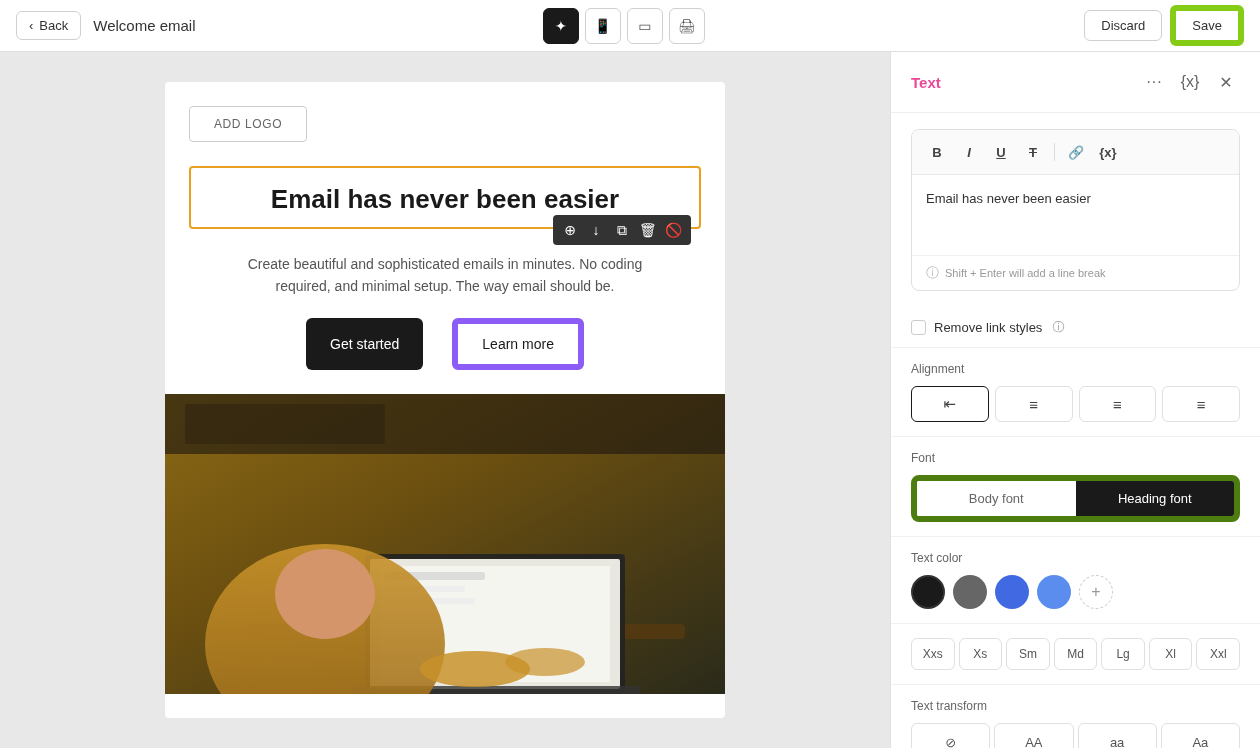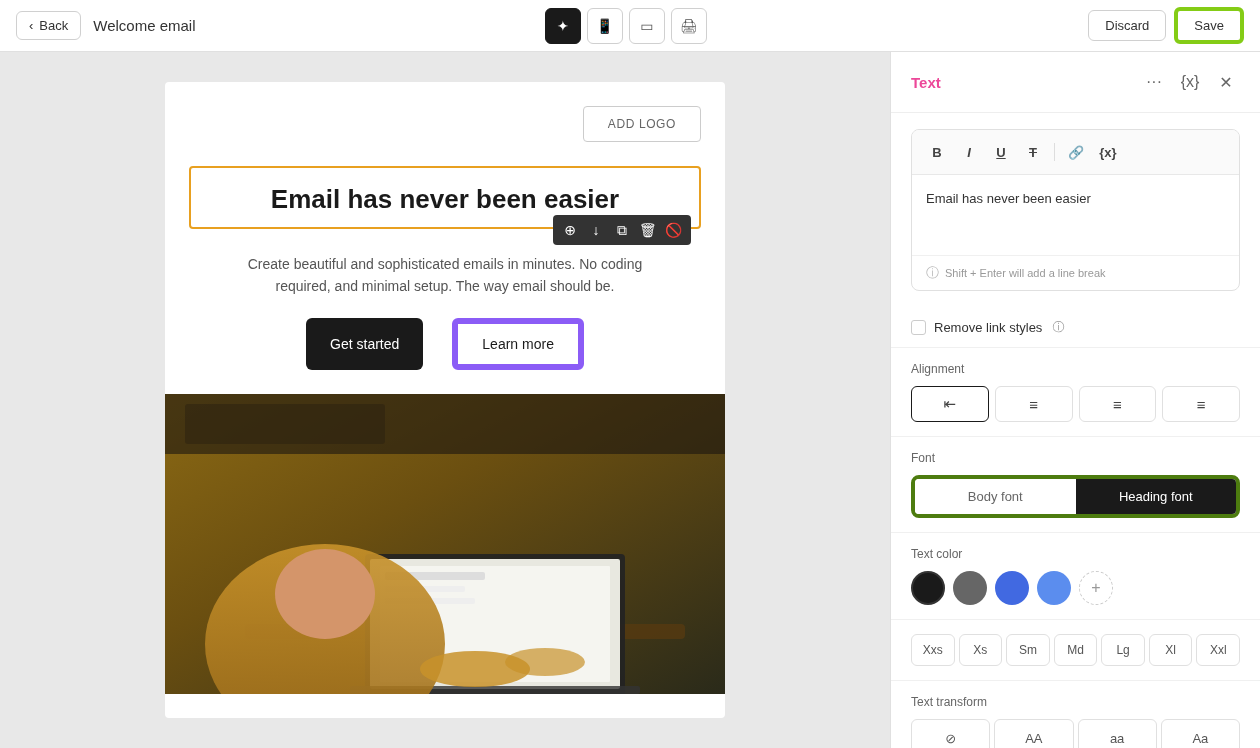--- a/index.html
+++ b/index.html
@@ -26,40 +26,40 @@
       display: flex; align-items: center; justify-content: center;
       cursor: pointer; font-size: 14px; color: #555;
     }
     .toolbar-icon-btn.active { background: #1a1a1a; color: #fff; border-color: #1a1a1a; }
     .topbar-right { display: flex; align-items: center; gap: 8px; margin-left: 32px; }
     .discard-btn {
       padding: 7px 16px; border: 1px solid #d0d0d0;
       background: #fff; border-radius: 6px; font-size: 13px; cursor: pointer; color: #333;
     }
     .save-btn {
-      padding: 7px 16px; background: #fff; border: 4px solid #84cc16;
+      padding: 7px 16px; background: #fff; border: 6px solid #84cc16;
       border-radius: 6px; font-size: 13px; cursor: pointer; color: #333; font-weight: 500;
     }
 
     
     .main { display: flex; flex: 1; overflow: hidden; }
 
     
     .canvas-area {
       flex: 1; background: #e8e8e8; overflow-y: auto;
       display: flex; justify-content: center; padding: 30px 20px;
     }
     .email-container {
       background: #fff; width: 560px; border-radius: 4px;
       overflow: hidden; min-height: 600px;
     }
 
     
     .logo-section {
-      padding: 24px; display: flex; justify-content: flex-end;
+      padding: 24px; display: flex; justify-content: flex-start;
     }
     .add-logo-btn {
       border: 1px solid #ccc; border-radius: 4px;
       padding: 10px 24px; background: transparent;
       font-size: 12px; color: #666; cursor: pointer;
       letter-spacing: 0.05em;
     }
 
     
     .heading-section {
@@ -167,21 +167,21 @@
     .alignment-btns { display: flex; gap: 6px; }
     .align-btn {
       flex: 1; height: 36px; border: 1px solid #e0e0e0; border-radius: 6px;
       background: #fff; cursor: pointer; display: flex; align-items: center; justify-content: center;
       font-size: 15px; color: #444;
     }
     .align-btn.active { border-color: #1a1a1a; background: #fff; }
 
     
     .font-toggle {
-      display: flex; border: 4px solid #4d7c0f; border-radius: 8px; overflow: hidden;
+      display: flex; border: 6px solid #4d7c0f; border-radius: 8px; overflow: hidden;
     }
     .font-toggle-btn {
       flex: 1; padding: 10px; border: none; background: #fff;
       font-size: 13px; cursor: pointer; color: #666; text-align: center;
     }
     .font-toggle-btn.active {
       background: #1a1a1a; color: #fff; font-weight: 500;
     }
 
     

